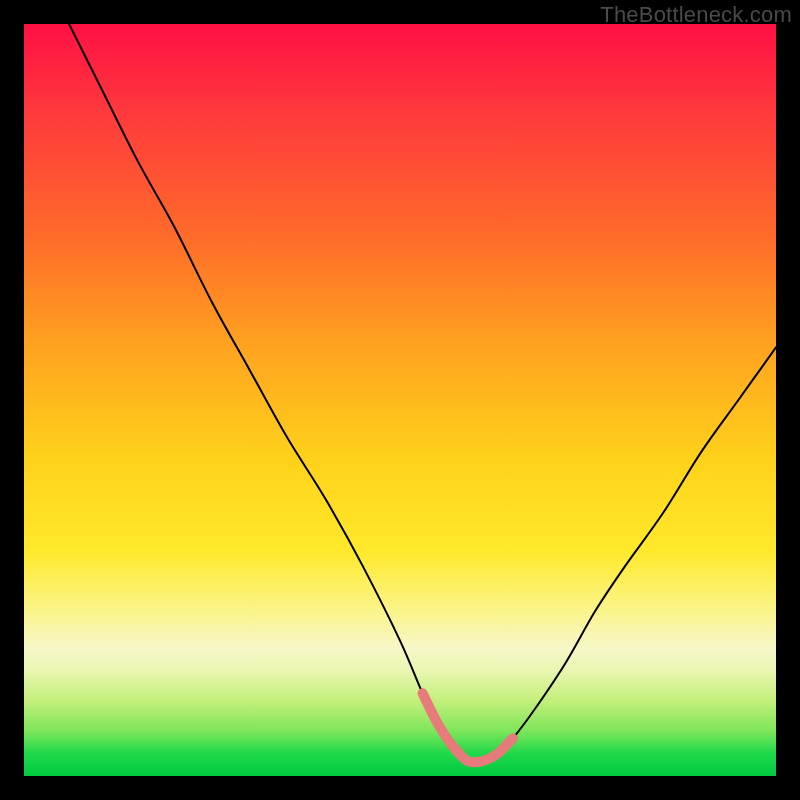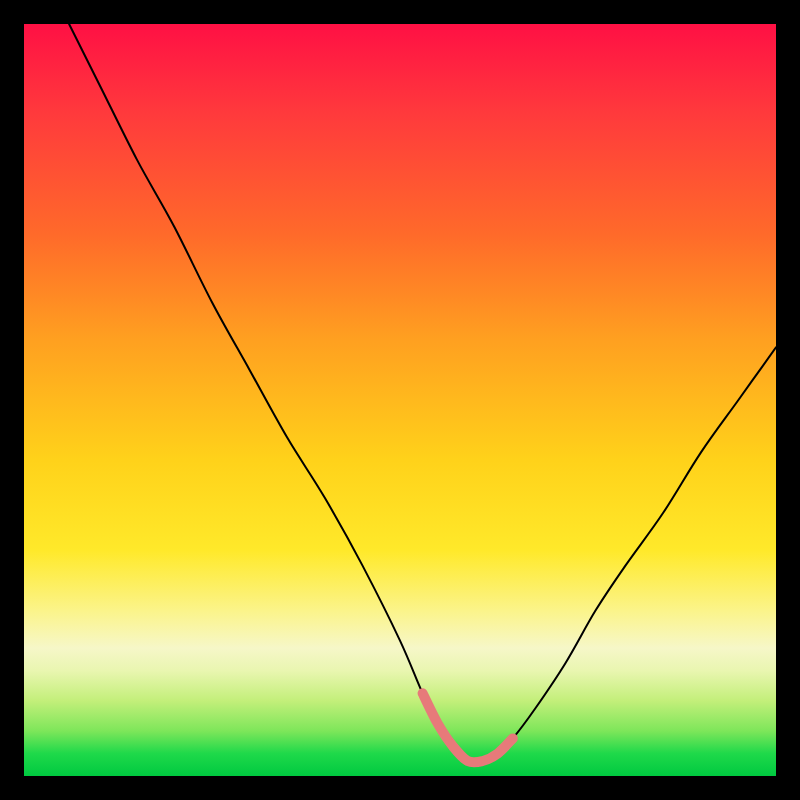--- a/index.html
+++ b/index.html
@@ -79,20 +79,21 @@
     stroke-width: 10;
     stroke-linecap: round;
     stroke-linejoin: round;
   }
 </style>
 </head>
 <body>
 
 <div class="frame">
 
+  <div class="watermark">TheBottleneck.com</div>
 
   <div class="plot-wrap">
     <div class="gradient-bg"></div>
 
     <svg class="overlay" viewBox="0 0 752 752" preserveAspectRatio="none">
       <path id="curve-path" class="curve" d="M 45.1 0.0 C 50.1 10.0, 63.9 37.6, 75.2 60.2 C 86.5 82.7, 100.3 111.5, 112.8 135.4 C 125.3 159.2, 137.9 179.2, 150.4 203.0 C 162.9 226.9, 175.5 254.4, 188.0 278.2 C 200.5 302.1, 213.1 323.4, 225.6 345.9 C 238.1 368.5, 250.7 392.3, 263.2 413.6 C 275.7 434.9, 288.3 452.5, 300.8 473.8 C 313.3 495.1, 325.9 517.6, 338.4 541.4 C 350.9 565.3, 366.0 595.3, 376.0 616.6 C 386.0 637.9, 392.3 655.5, 398.6 669.3 C 404.8 683.1, 408.6 690.6, 413.6 699.4 C 418.6 708.1, 423.6 715.7, 428.6 721.9 C 433.7 728.2, 438.7 734.5, 443.7 737.0 C 448.7 739.5, 453.7 738.2, 458.7 737.0 C 463.7 735.7, 468.7 733.2, 473.8 729.4 C 478.8 725.7, 482.5 721.9, 488.8 714.4 C 495.1 706.9, 502.6 696.9, 511.4 684.3 C 520.1 671.8, 531.4 655.5, 541.4 639.2 C 551.5 622.9, 561.5 602.9, 571.5 586.6 C 581.5 570.3, 590.3 557.7, 601.6 541.4 C 612.9 525.1, 626.7 507.6, 639.2 488.8 C 651.7 470.0, 664.3 447.4, 676.8 428.6 C 689.3 409.8, 701.9 393.5, 714.4 376.0 C 726.9 358.5, 745.7 332.1, 752.0 323.4"></path>
       <path id="pink-path" class="pink-bottom" d="M 398.6 669.3 C 401.1 674.3, 408.6 690.6, 413.6 699.4 C 418.6 708.1, 423.6 715.7, 428.6 721.9 C 433.7 728.2, 438.7 734.5, 443.7 737.0 C 448.7 739.5, 453.7 738.2, 458.7 737.0 C 463.7 735.7, 468.7 733.2, 473.8 729.4 C 478.8 725.7, 486.3 716.9, 488.8 714.4" stroke="#e77a7a"></path>
     </svg>
   </div>
 

